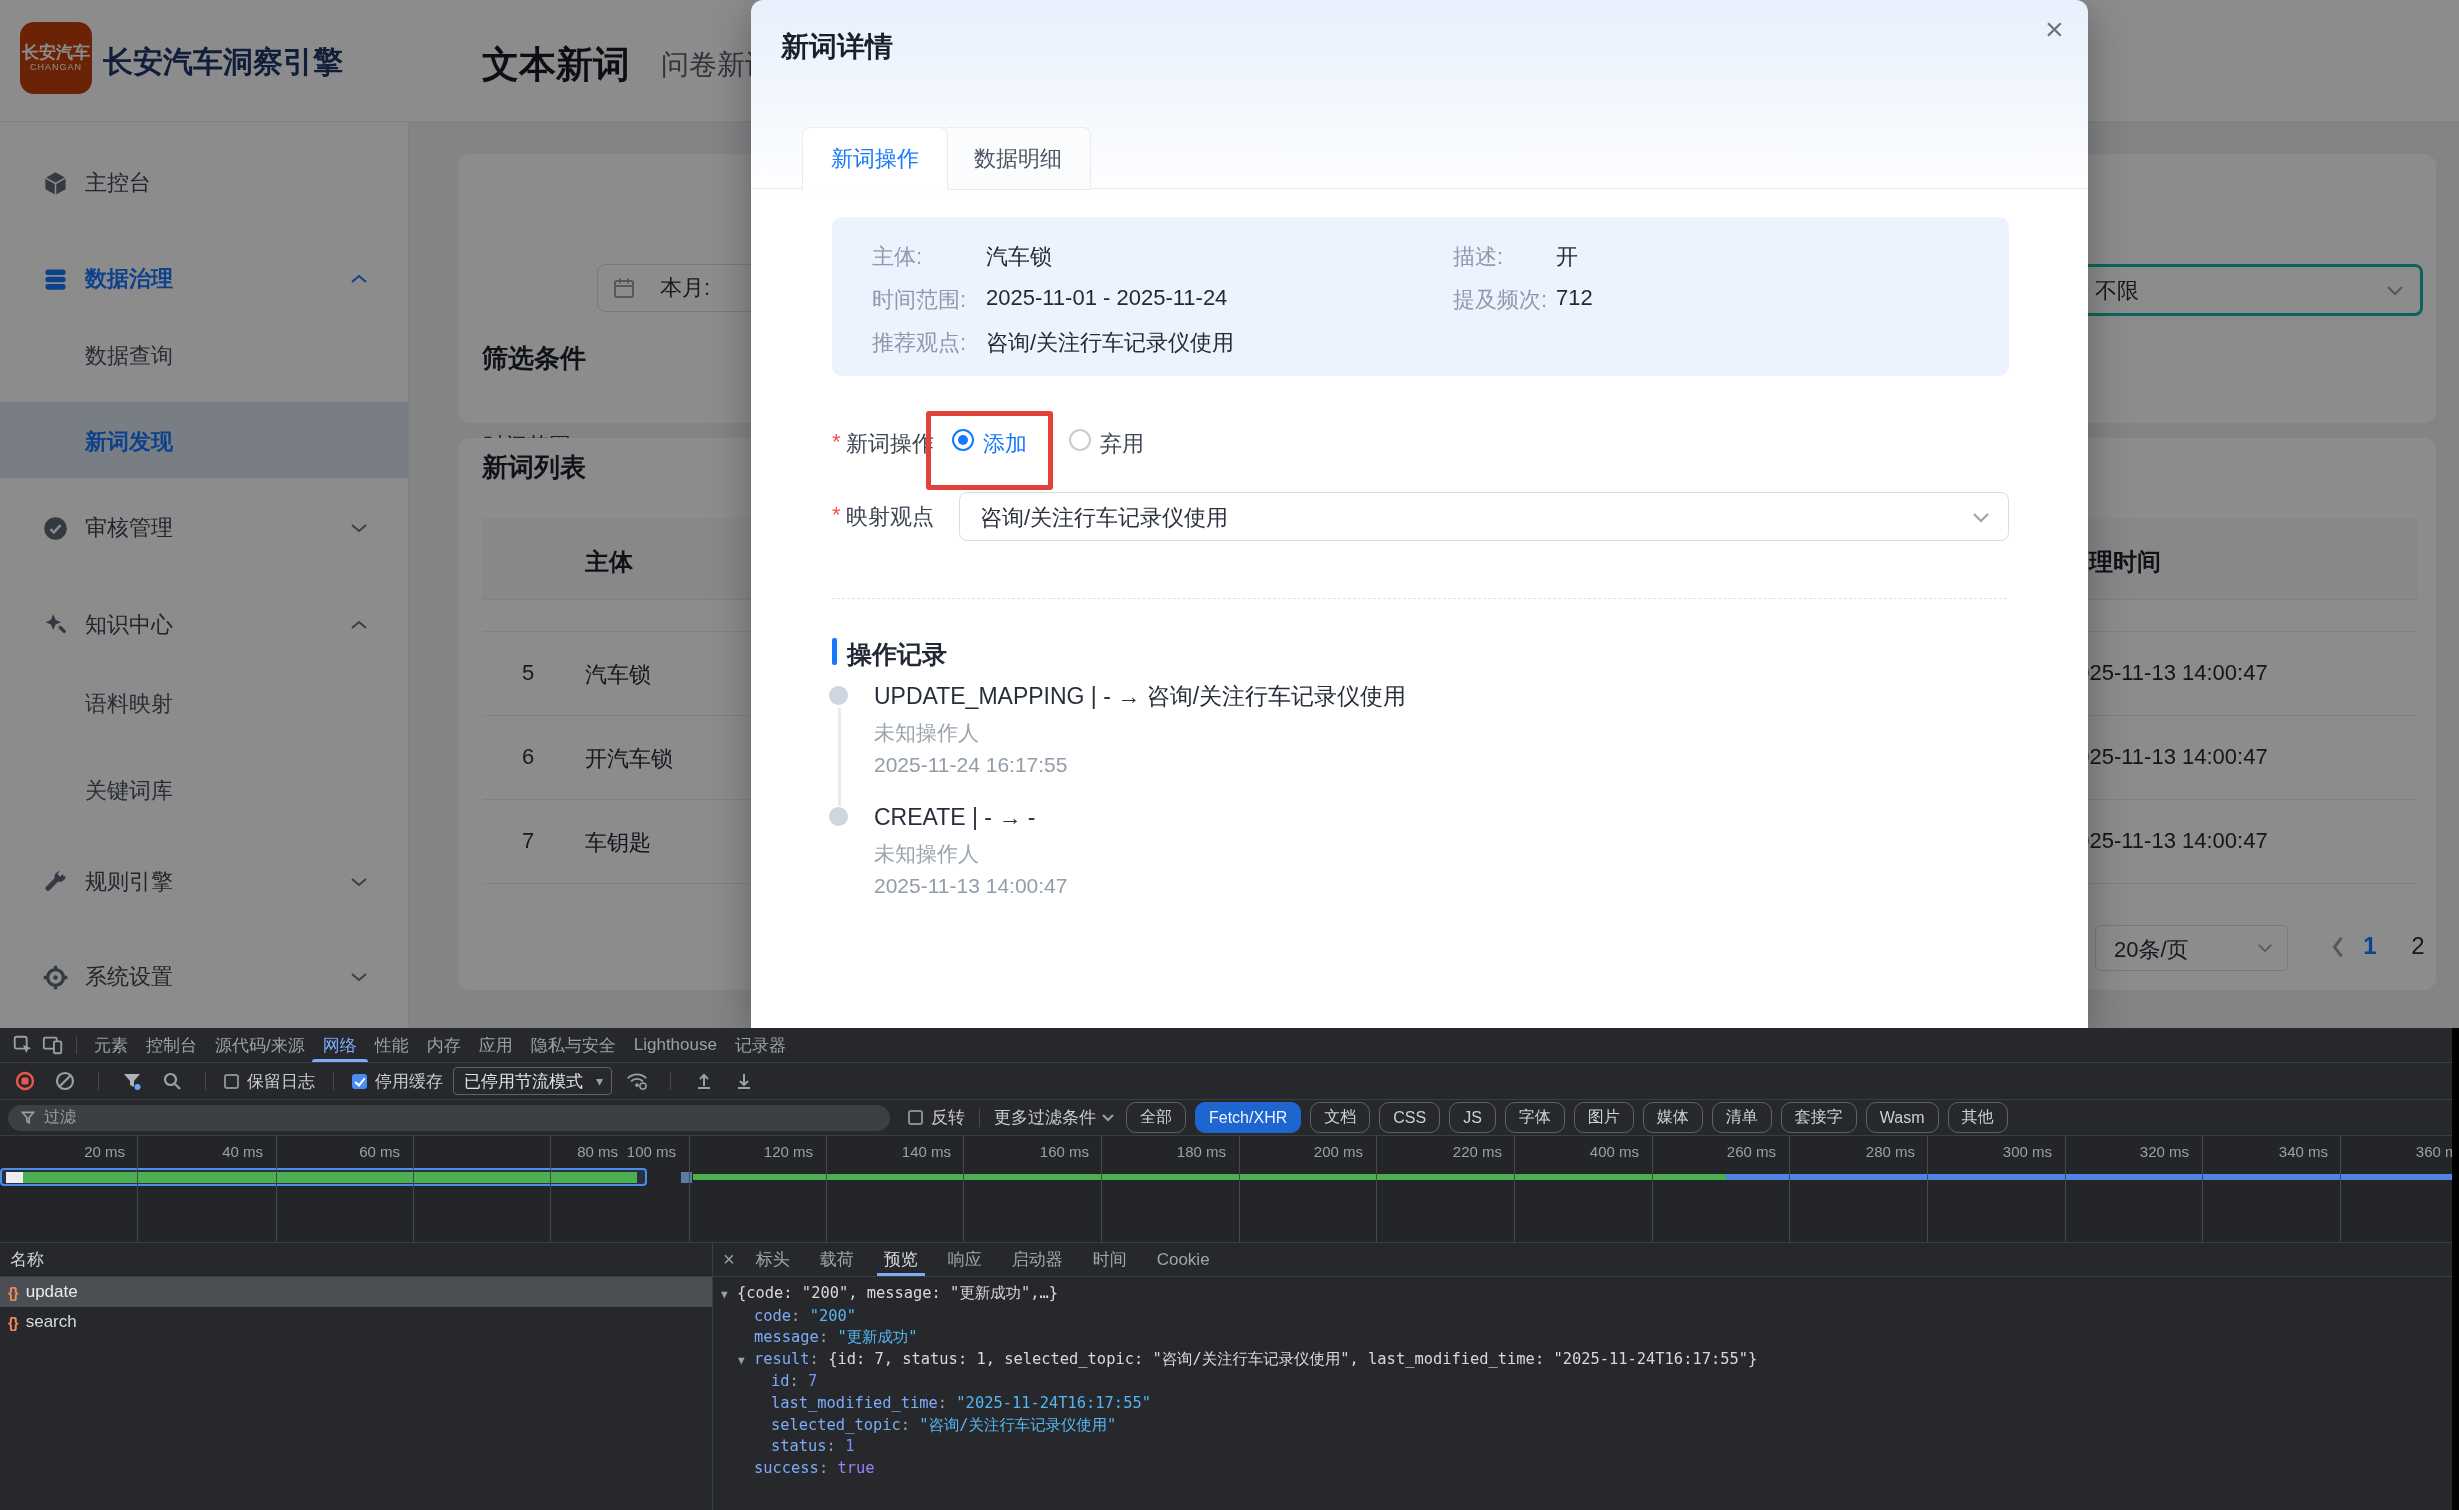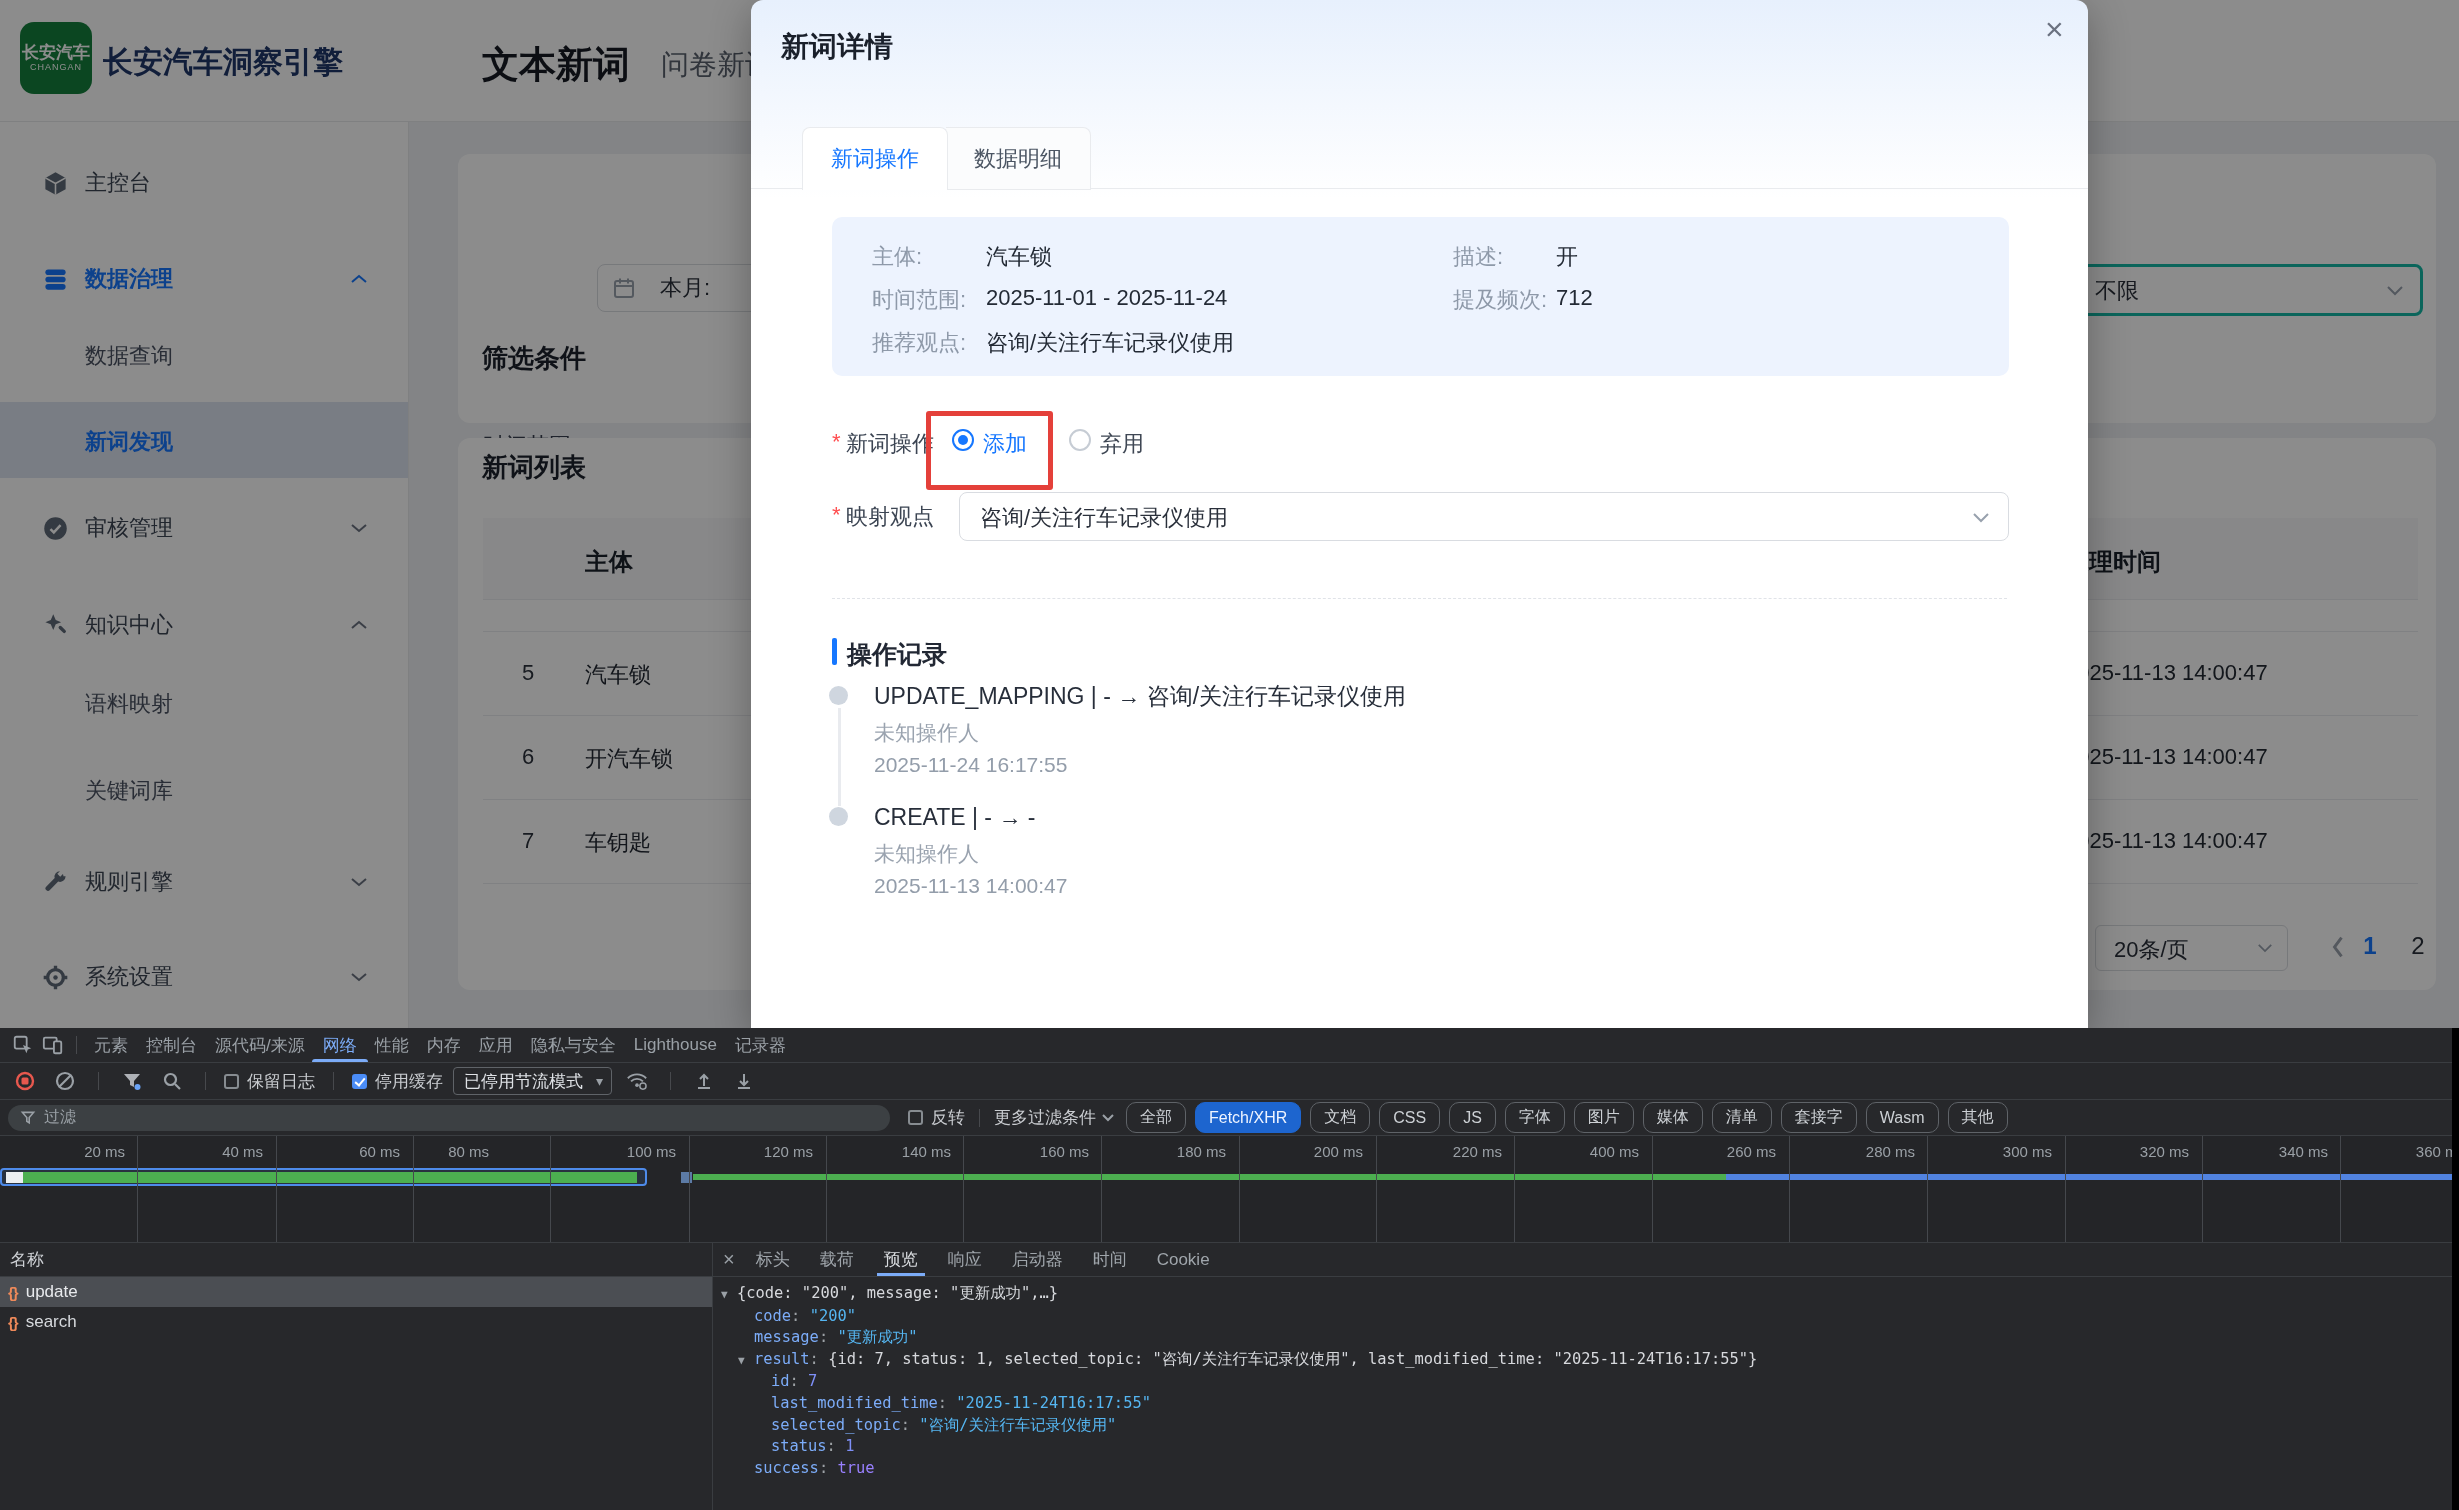--- a/index.html
+++ b/index.html
@@ -1,21 +1,21 @@
 <!DOCTYPE html>
 <html><head>
 <meta charset="utf-8">
 <style>
   html,body{margin:0;padding:0;background:#000;}
   #root{position:relative;width:2460px;height:1510px;overflow:hidden;
         font-family:"Liberation Sans","DejaVu Sans",sans-serif;}
   
   .page{position:absolute;left:0;top:0;width:2460px;height:1028px;background:#eef0f4;overflow:hidden;}
   .sidebar{position:absolute;left:0;top:0;width:408px;height:1028px;background:#fff;border-right:1px solid #e7e9ec;}
-  .logo-box{position:absolute;left:20px;top:22px;width:72px;height:72px;background:#15803d;border-radius:14px;
+  .logo-box{position:absolute;left:20px;top:22px;width:72px;height:72px;background:#c2410c;border-radius:14px;
             display:flex;flex-direction:column;align-items:center;justify-content:center;color:#fff;}
   .logo-l1{font-size:17px;font-weight:700;line-height:19px;}
   .logo-l2{font-size:9px;letter-spacing:1px;line-height:11px;}
   .brand-title{position:absolute;left:103px;top:42px;font-size:30px;font-weight:700;color:#20386b;white-space:nowrap;}
   .sidebar-divider{position:absolute;left:0;top:121px;width:408px;height:1px;background:#e7e9ec;}
   .s-item{position:absolute;left:0;width:408px;height:60px;display:flex;align-items:center;}
   .s-ico{position:absolute;left:42px;width:27px;height:27px;}
   .s-label{position:absolute;left:85px;font-size:22px;color:#3d4654;white-space:nowrap;}
   .s-label.blue{color:#1677ff;font-weight:700;}
   .s-sub{position:absolute;left:85px;font-size:22px;color:#4b5363;white-space:nowrap;}
@@ -497,21 +497,21 @@
       <div class="bar-tick"></div>
       <div class="line2g"></div>
       <div class="line2b"></div>
     <div class="grid-line" style="left: 137px;"></div>
         <span class="ruler-label" style="right: 2327px;">20 ms</span>
         <div class="grid-line" style="left: 276px;"></div>
         <span class="ruler-label" style="right: 2189px;">40 ms</span>
         <div class="grid-line" style="left: 413px;"></div>
         <span class="ruler-label" style="right: 2052px;">60 ms</span>
         <div class="grid-line" style="left: 550px;"></div>
-        <span class="ruler-label" style="right: 1963px;">80 ms</span>
+        <span class="ruler-label" style="right: 1834px;">80 ms</span>
         <div class="grid-line" style="left: 689px;"></div>
         <span class="ruler-label" style="right: 1776px;">100 ms</span>
         <div class="grid-line" style="left: 826px;"></div>
         <span class="ruler-label" style="right: 1639px;">120 ms</span>
         <div class="grid-line" style="left: 963px;"></div>
         <span class="ruler-label" style="right: 1501px;">140 ms</span>
         <div class="grid-line" style="left: 1101px;"></div>
         <span class="ruler-label" style="right: 1363px;">160 ms</span>
         <div class="grid-line" style="left: 1239px;"></div>
         <span class="ruler-label" style="right: 1226px;">180 ms</span>

